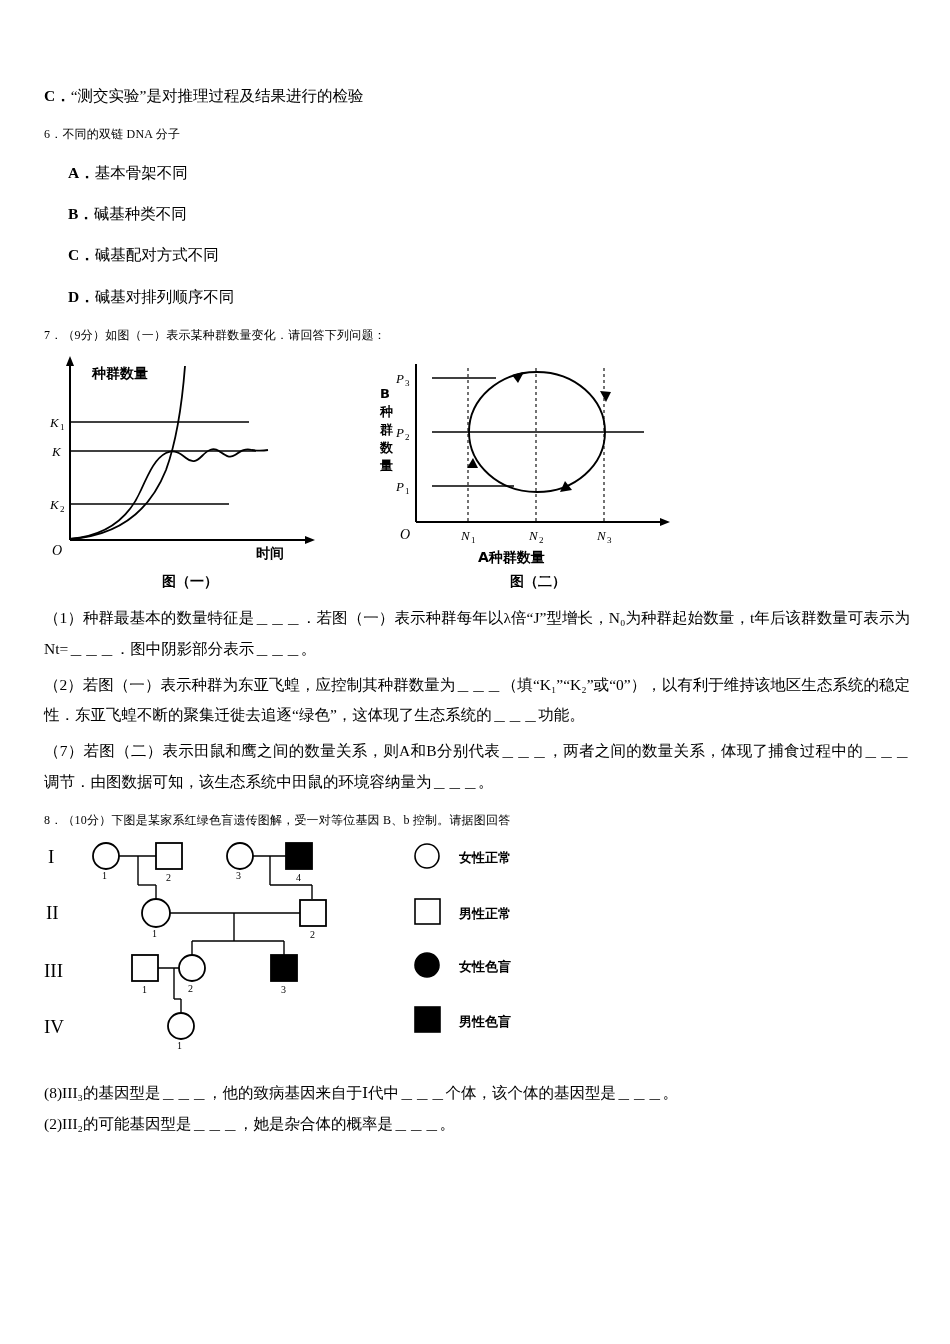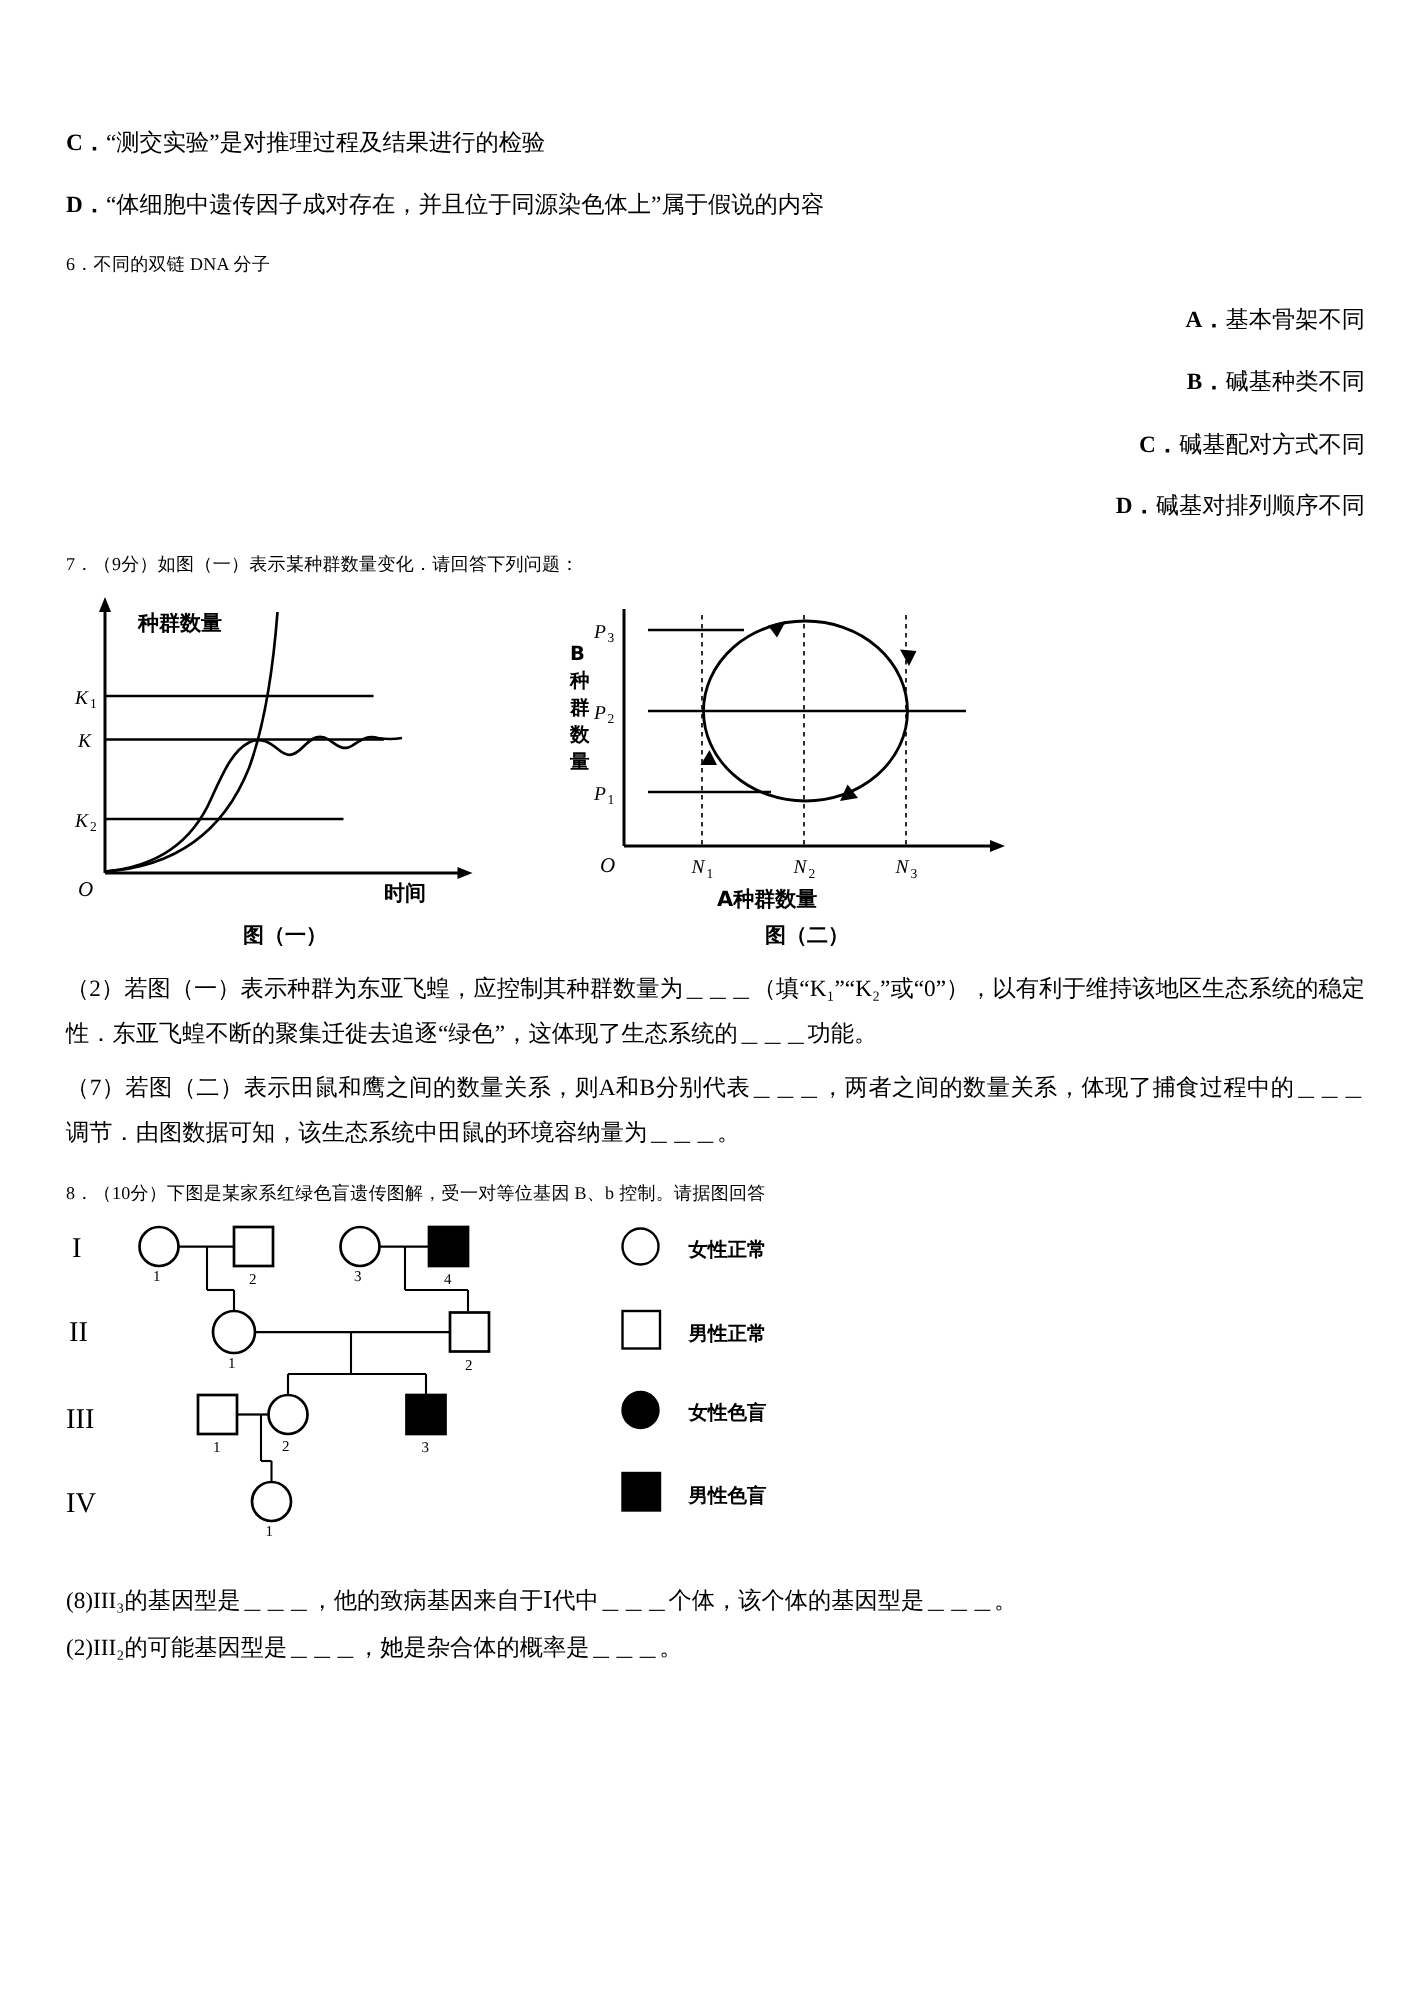--- a/index.html
+++ b/index.html
@@ -37,21 +37,20 @@
     font-size: 15.5px;
     line-height: 1.5;
     margin: 0 0 18px 0;
   }
   .opt .lab {
     font-weight: bold;
     font-family: "Liberation Serif", serif;
   }
   .indent-opt {
     padding-left: 24px;
-    text-align: right;
   }
   .sec-title {
     font-size: 15.5px;
     margin: 0 0 12px 0;
   }
 
   
   .fig7 {
     position: relative;
     width: 866px;
@@ -84,23 +83,20 @@
   }
 </style>
 </head>
 <body>
 
 <div class="page">
   <div class="content">
 
     <div class="opt">
       <span class="lab">C．</span><span>“测交实验”是对推理过程及结果进行的检验</span>
-    </div>
-    <div class="opt">
-      <span class="lab">D．</span><span>“体细胞中遗传因子成对存在，并且位于同源染色体上”属于假说的内容</span>
     </div>
 
     <div class="q-line">6．不同的双链 DNA 分子</div>
     <div class="opt indent-opt">
       <span class="lab">A．</span><span>基本骨架不同</span>
     </div>
     <div class="opt indent-opt">
       <span class="lab">B．</span><span>碱基种类不同</span>
     </div>
     <div class="opt indent-opt">
@@ -193,20 +189,21 @@
           <text x="336" y="102" font-family="DejaVu Sans, sans-serif" font-size="13" font-weight="bold">数</text>
           <text x="336" y="120" font-family="DejaVu Sans, sans-serif" font-size="13" font-weight="bold">量</text>
 
           <text x="434" y="212" font-family="DejaVu Sans, sans-serif" font-size="14" font-weight="bold">A种群数量</text>
 
           <text x="466" y="236" font-family="DejaVu Sans, sans-serif" font-size="14" font-weight="bold">图（二）</text>
         </g>
       </svg>
     </div>
 
+    <div class="para">（1）种群最基本的数量特征是＿＿＿．若图（一）表示种群每年以λ倍“J”型增长，N₀为种群起始数量，t年后该群数量可表示为Nt=＿＿＿．图中阴影部分表示＿＿＿。</div>
     <div class="para">（2）若图（一）表示种群为东亚飞蝗，应控制其种群数量为＿＿＿（填“K₁”“K₂”或“0”），以有利于维持该地区生态系统的稳定性．东亚飞蝗不断的聚集迁徙去追逐“绿色”，这体现了生态系统的＿＿＿功能。</div>
     <div class="para">（7）若图（二）表示田鼠和鹰之间的数量关系，则A和B分别代表＿＿＿，两者之间的数量关系，体现了捕食过程中的＿＿＿调节．由图数据可知，该生态系统中田鼠的环境容纳量为＿＿＿。</div>
 
     <div class="q-line" style="margin-top:14px;margin-bottom:2px;">8．（10分）下图是某家系红绿色盲遗传图解，受一对等位基因 B、b 控制。请据图回答</div>
 
     <div class="ped">
       <svg width="866" height="230" viewBox="0 0 866 230">
 
         <text x="4" y="26" font-family="Liberation Serif, serif" font-size="19">I</text>
         <text x="2" y="82" font-family="Liberation Serif, serif" font-size="19">II</text>

